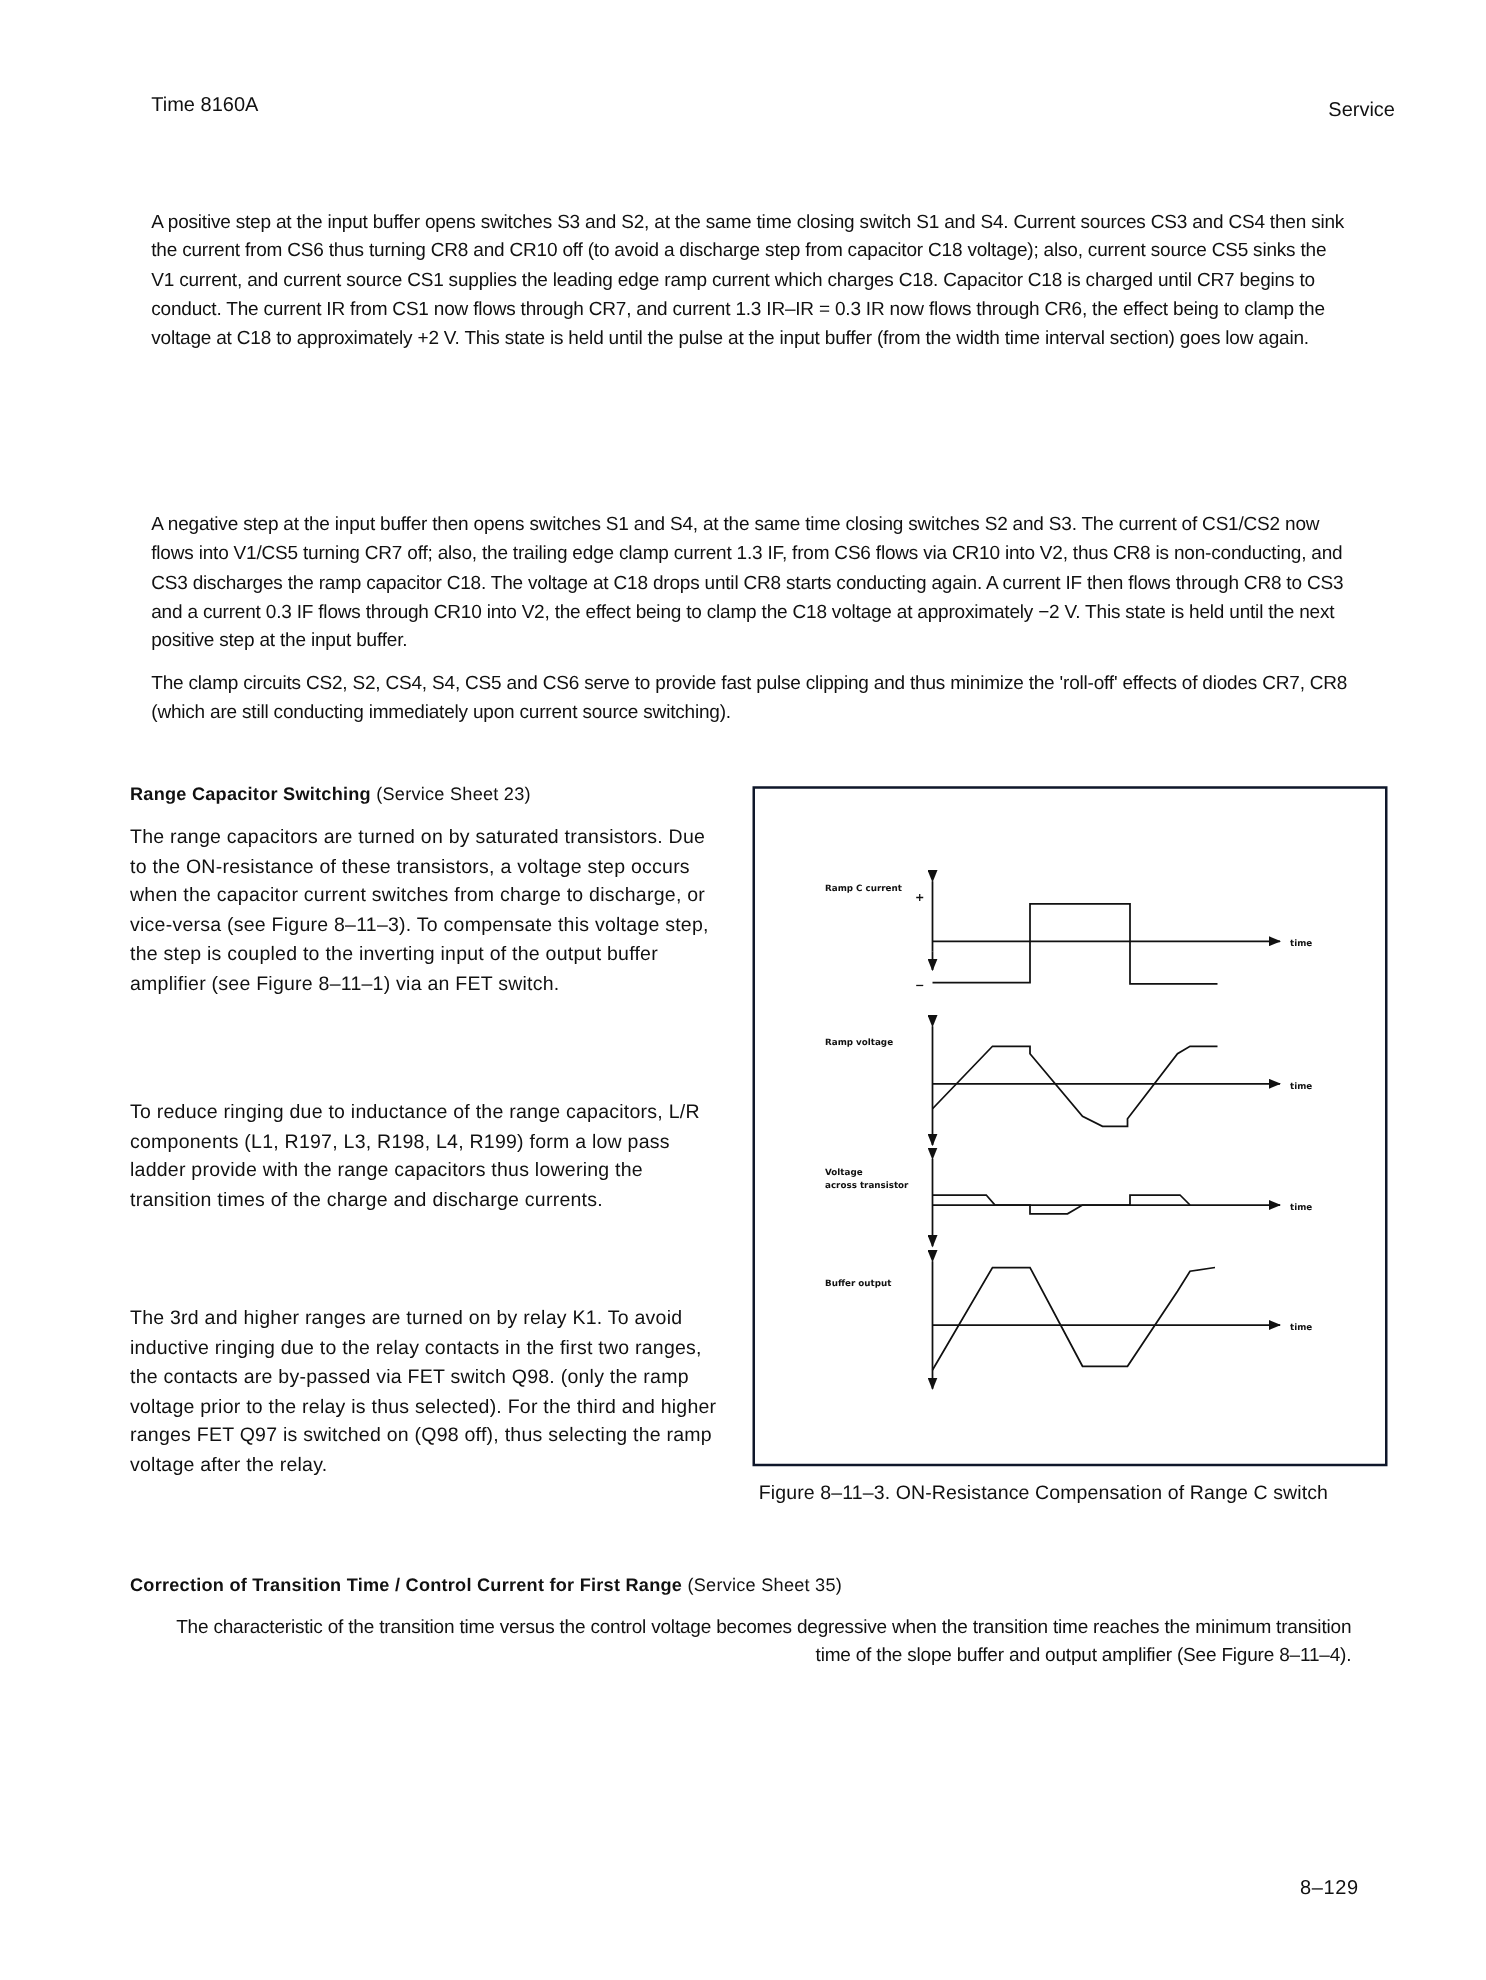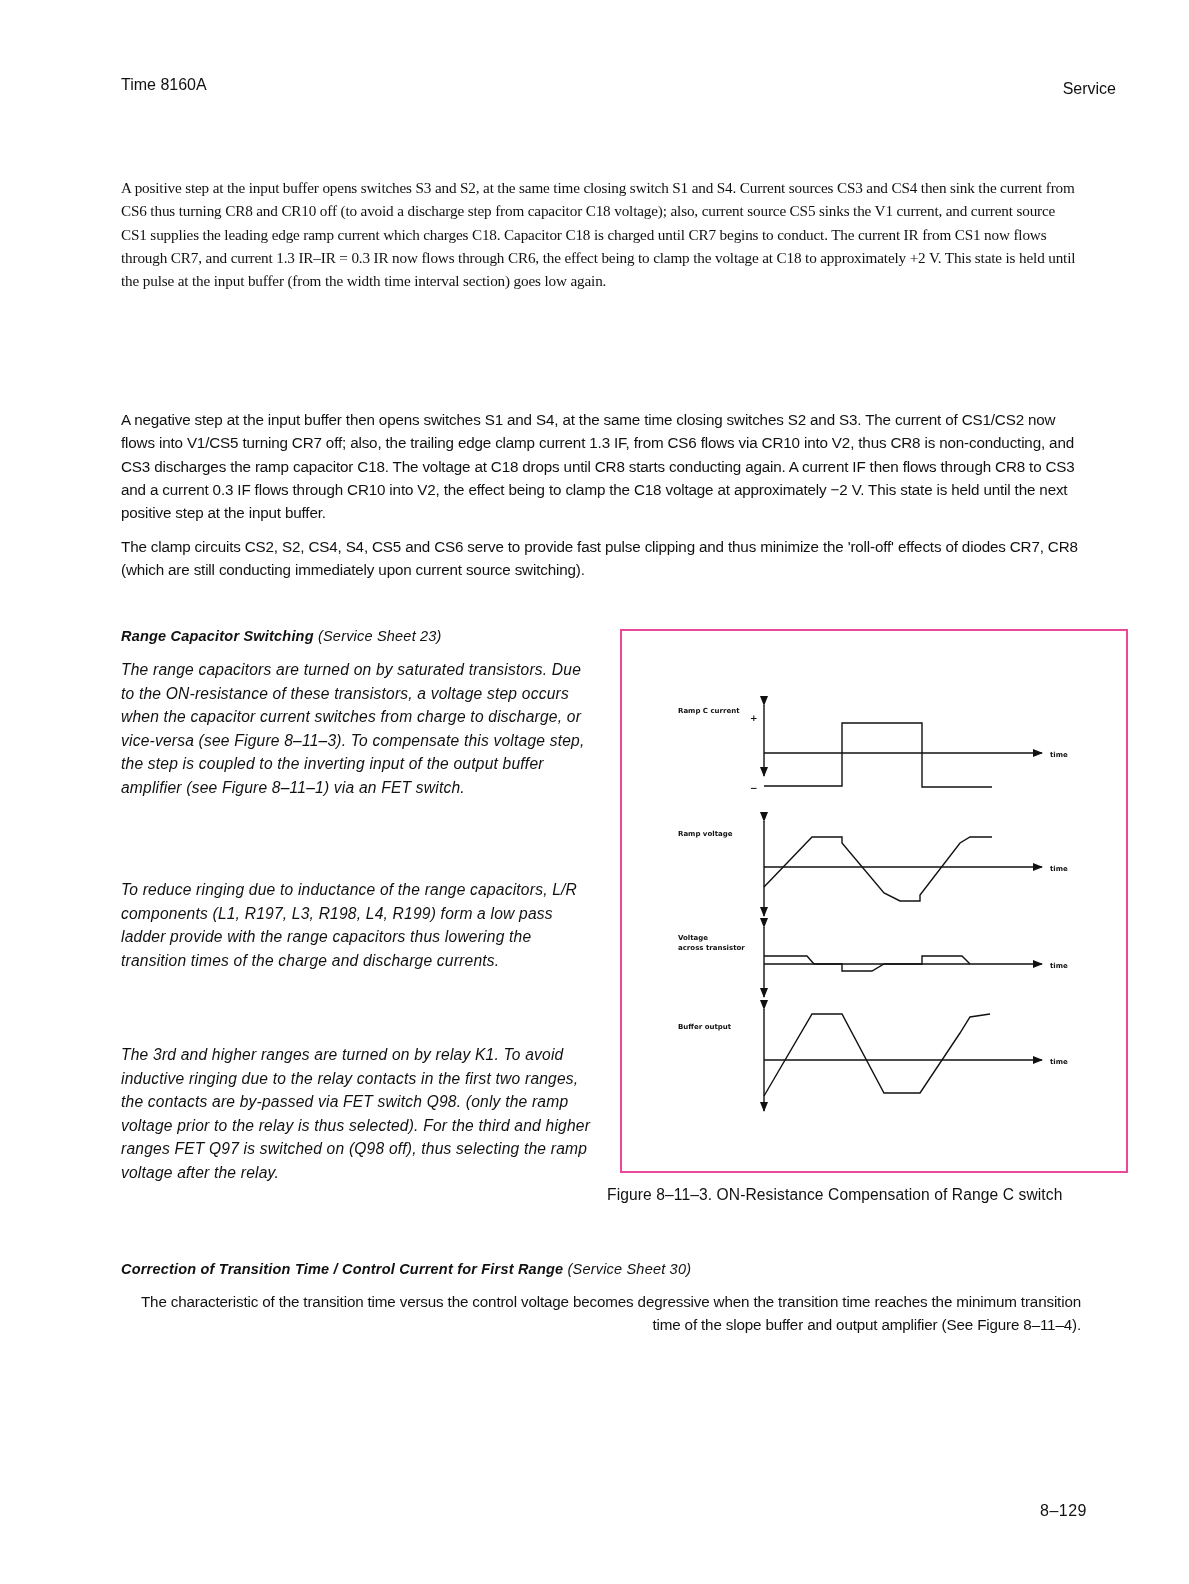--- a/index.html
+++ b/index.html
@@ -8,38 +8,37 @@
     font-family: "Liberation Sans", "DejaVu Sans", sans-serif;
     color: #111111;
   }
   .hdr-left { position: absolute; left: 121px; top: 76px; font-size: 16px; }
   .hdr-right { position: absolute; right: 73px; top: 80px; font-size: 16px; }
   .para {
     position: absolute; left: 121px; width: 960px;
     font-size: 15.2px; line-height: 23.3px; margin: 0;
     letter-spacing: -0.15px;
   }
-  .p1 { top: 176px; font-family: Liberation Serif, serif; }
+  .p1 { top: 166px; }
   .p2 { top: 381px; margin-top: 27px; }
   .p3 { top: 535px; }
   .col {
-    position: absolute; left: 121px; width: 470px;
+    position: absolute; left: 104px; width: 470px;
     font-size: 15.6px; line-height: 23.5px; margin: 0;
     letter-spacing: 0.2px;
-    font-style: italic;
   }
   .sec-h { font-weight: bold; }
   .h1 { top: 625px; font-size: 14.5px; }
   .c1 { top: 658px; }
   .c2 { top: 878px; }
   .c3 { top: 1043px; }
   .figure-box {
-    position: absolute; left: 620px; top: 629px;
+    position: absolute; left: 602px; top: 629px;
     width: 508px; height: 544px;
-    border: 2px solid #ec4899; box-sizing: border-box;
+    border: 2px solid #0f172a; box-sizing: border-box;
   }
   .figure-box svg { position: absolute; left: 0; top: 0; }
   .caption {
     position: absolute; left: 607px; top: 1186px;
     font-size: 15.6px; white-space: nowrap; letter-spacing: 0.1px;
   }
   .h2 { top: 1258px; width: 960px; font-size: 14.5px; }
   .p4 { top: 1290px; text-align: right; }
   .page-num { position: absolute; left: 1040px; top: 1502px; font-size: 16px; letter-spacing: 0.5px; }
   .plot-label { font-family: "DejaVu Sans", sans-serif; font-size: 7px; font-weight: bold; fill: #111; }
@@ -101,17 +100,17 @@
       <text x="428" y="337">time</text>
 
       <text x="56" y="398">Buffer output</text>
       <text x="428" y="433">time</text>
     </g>
   </svg>
 </div>
 <div class="caption">Figure 8–11–3. ON-Resistance Compensation of Range C switch</div>
 
 <div class="col sec-h h2">
-  <span>Correction of Transition Time / Control Current for First Range</span><span style="font-weight:normal"> (Service Sheet 30)</span>
+  <span>Correction of Transition Time / Control Current for First Range</span><span style="font-weight:normal"> (Service Sheet 35)</span>
 </div>
 <p class="para p4">The characteristic of the transition time versus the control voltage becomes degressive when the transition time reaches the minimum transition time of the slope buffer and output amplifier (See Figure 8–11–4).</p>
 
 <div class="page-num">8–129</div>
 
 </body></html>

